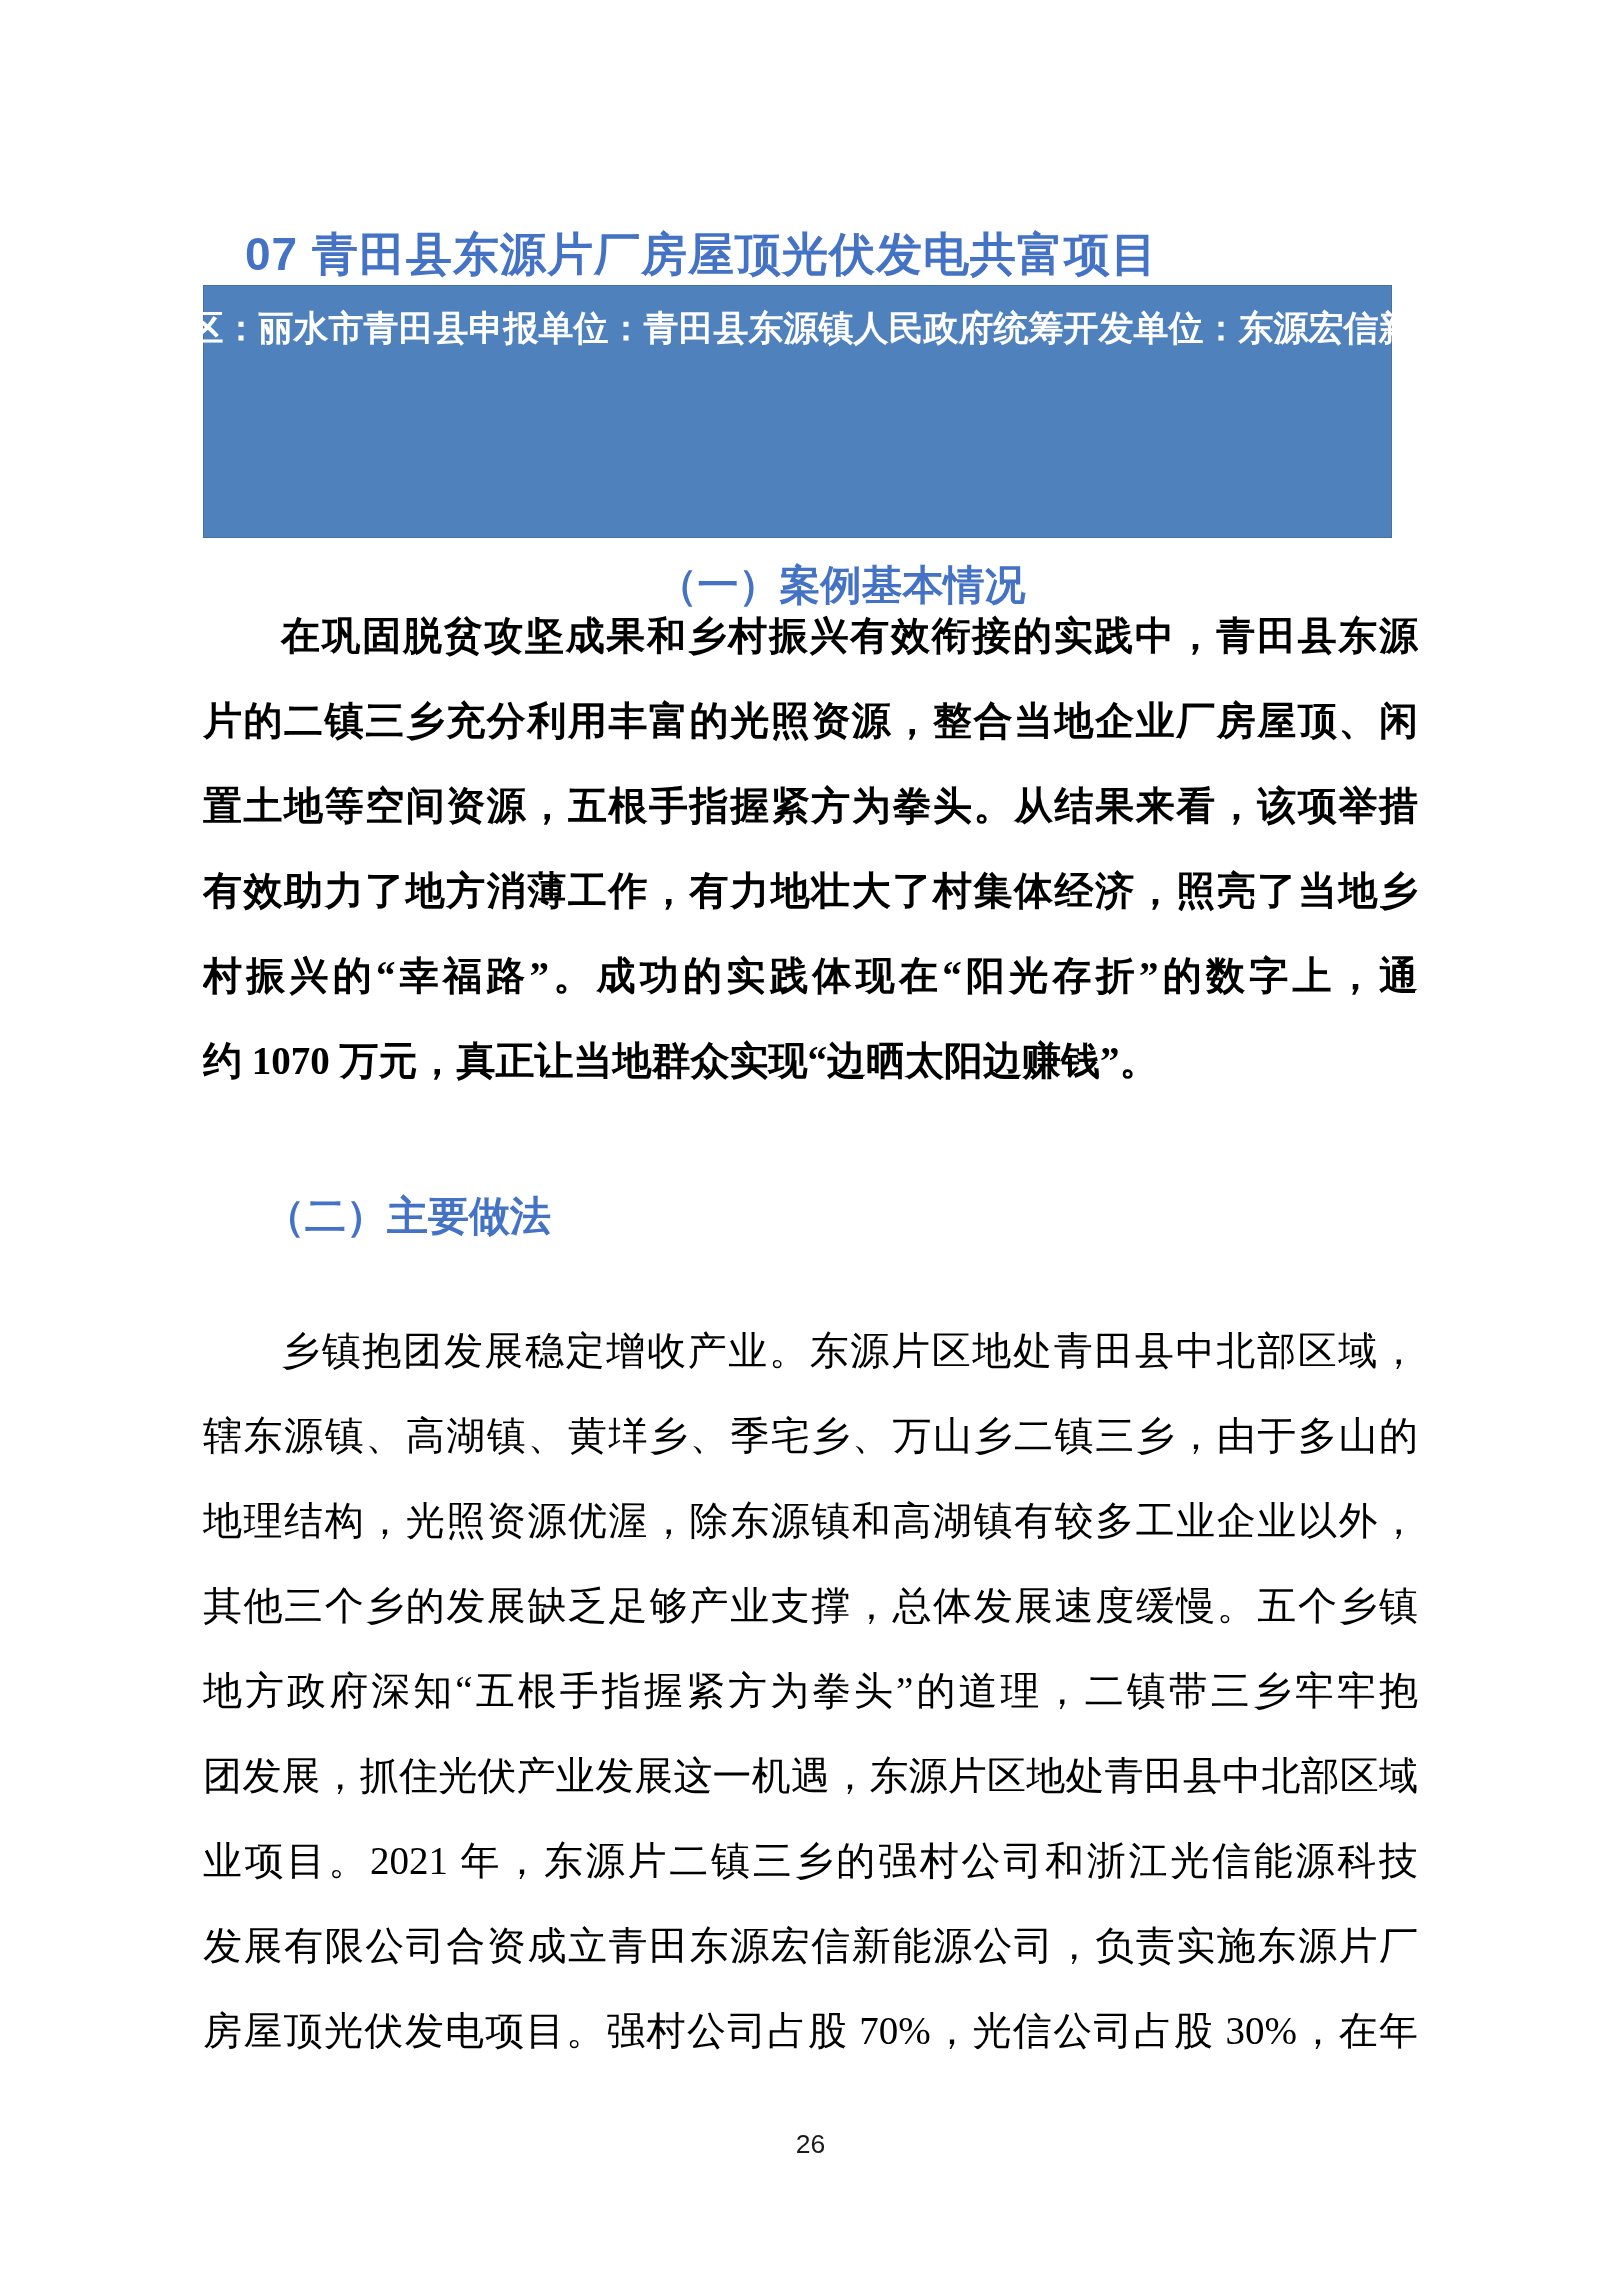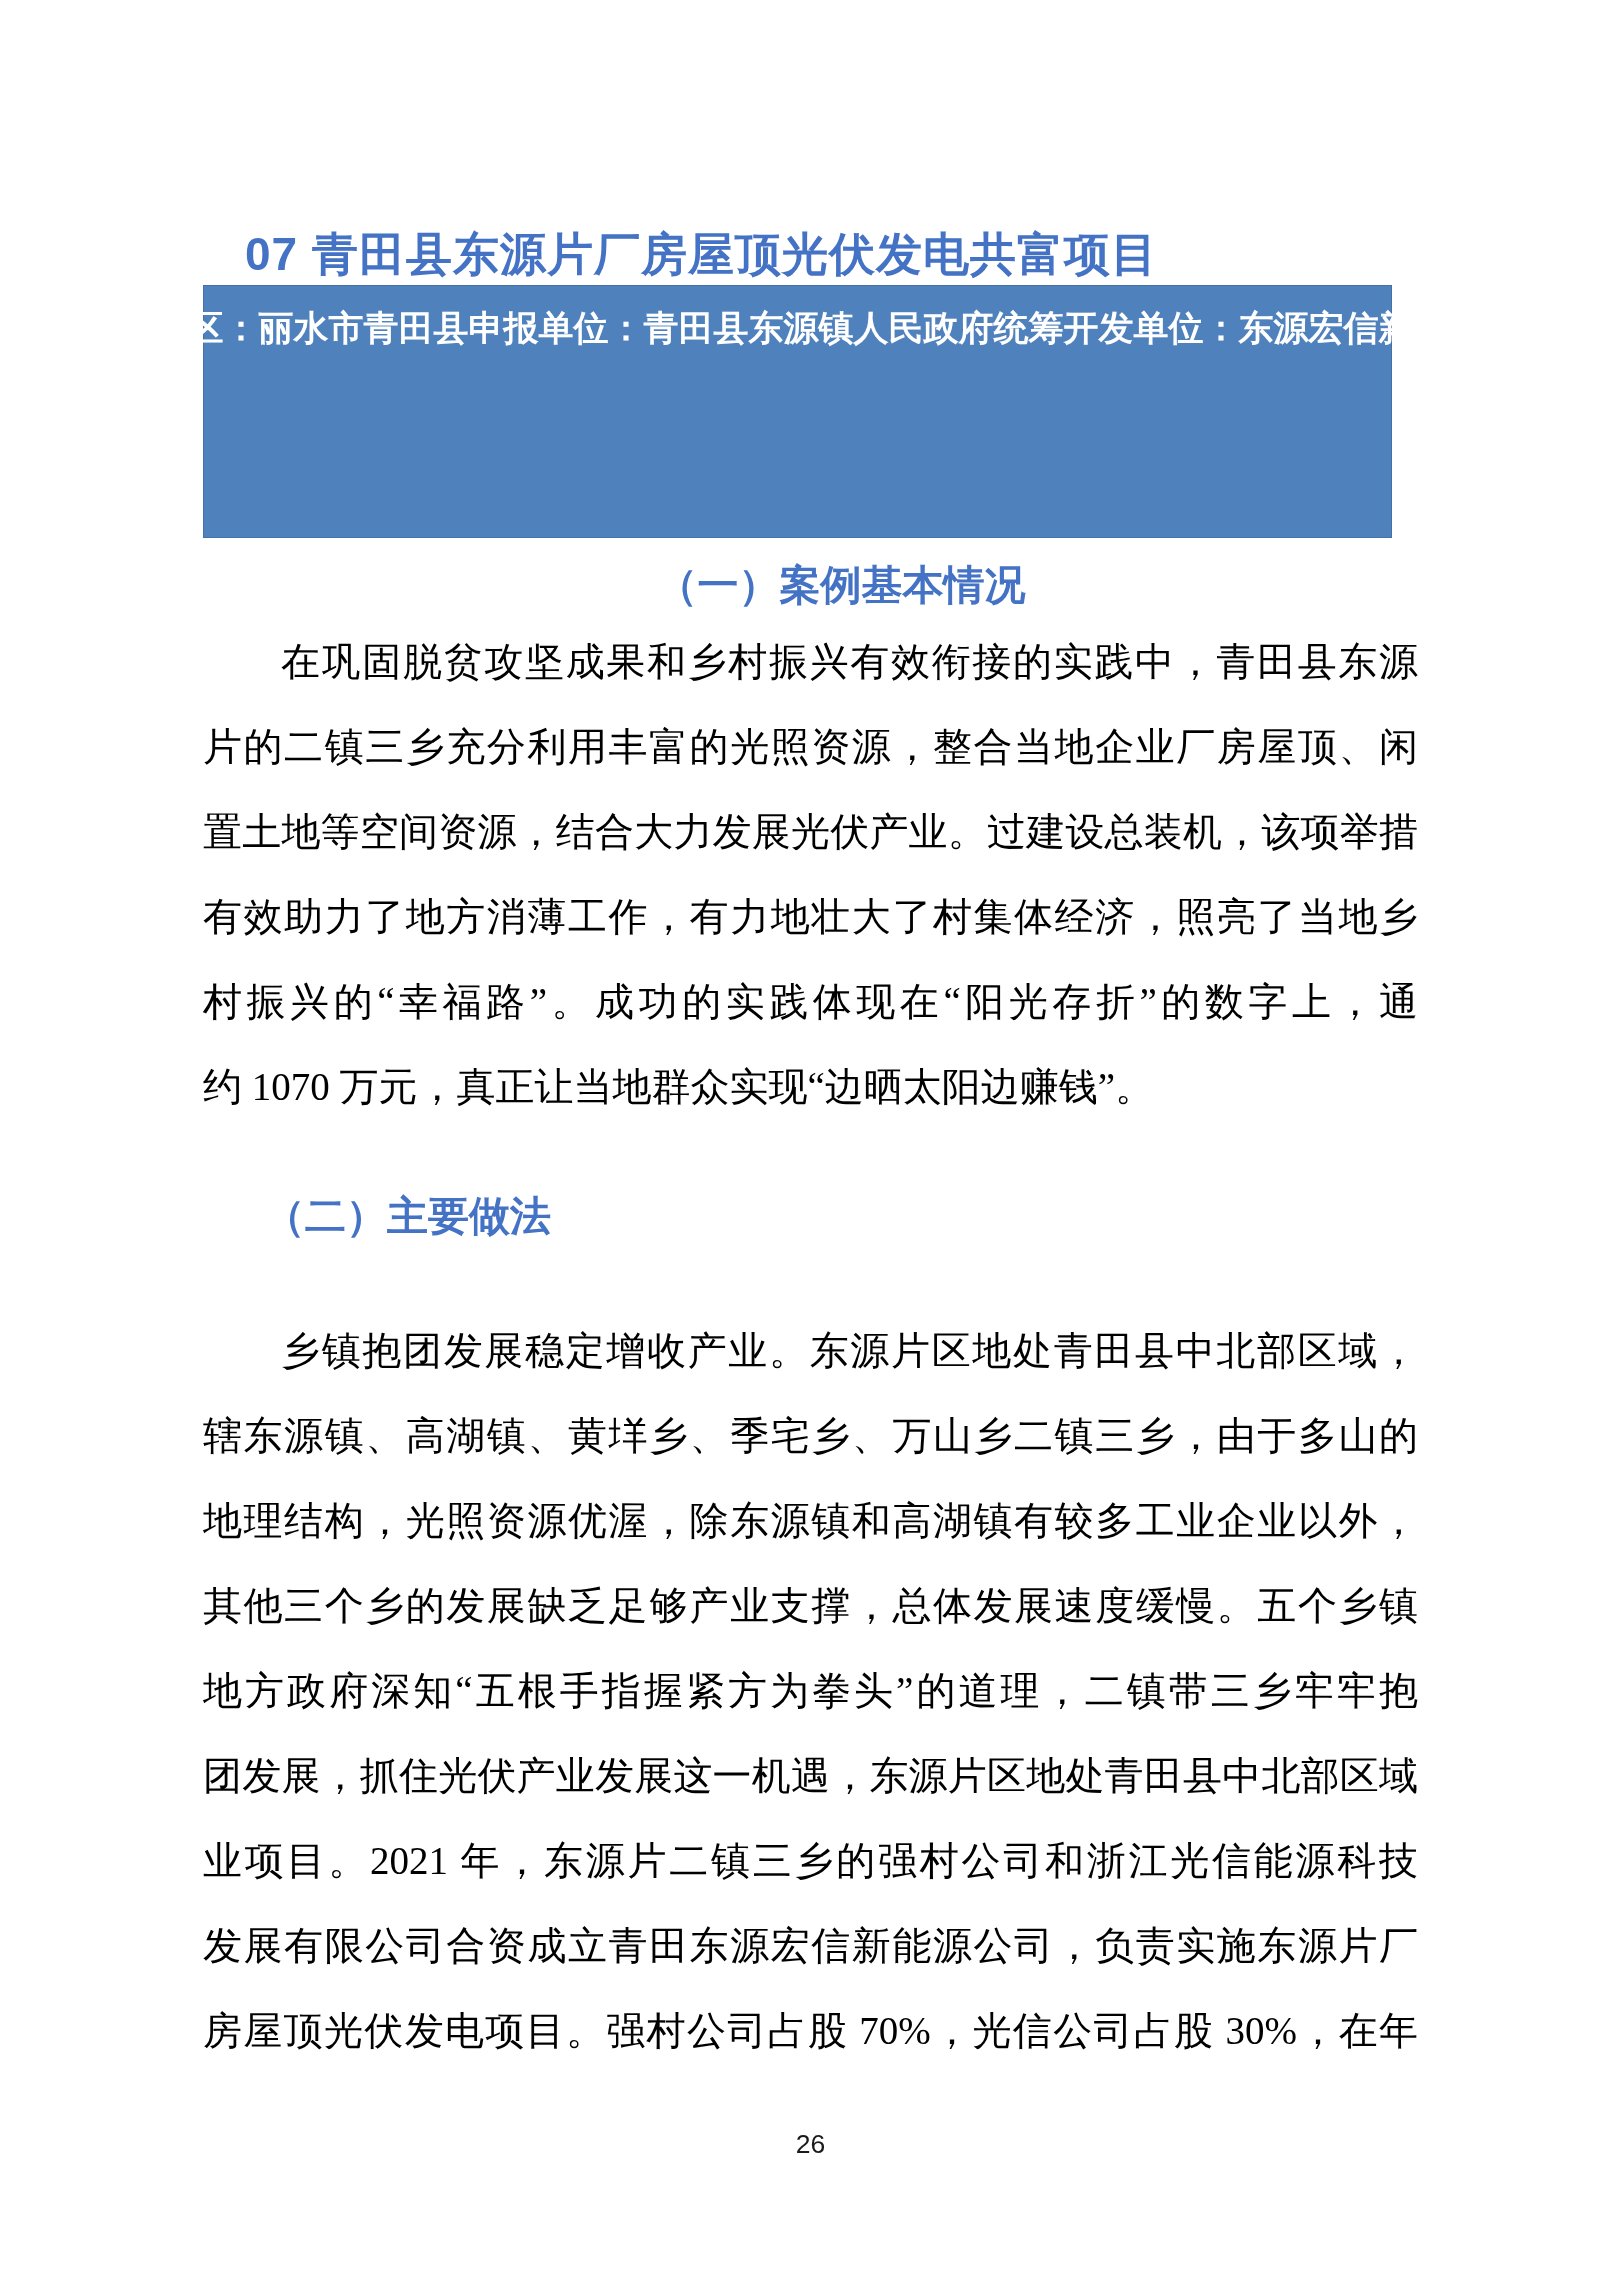--- a/index.html
+++ b/index.html
@@ -46,21 +46,21 @@
     white-space:nowrap;
   }
   #heading-1 { top:561px;text-align:center; }
   #heading-2 { top:1192px; }
   .paragraph {
     position:absolute;
     left:203px; width:1215px;
     font-family:"Liberation Serif", serif;
     font-size:39px; color:#000000;
   }
-  #para-1 { top:619px; }
+  #para-1 { top:593px;font-weight:bold; }
   #para-2 { top:1308px; }
   .textline {
     line-height:85px; height:85px;
     overflow:hidden;
     text-align:justify;
     text-align-last:justify;
     text-justify:inter-ideograph;
   }
   .textline.first { text-indent:78px; }
   .textline.plain-last { text-align-last:left; }
@@ -84,21 +84,21 @@
       <div class="info-line">所在地区：丽水市青田县</div>
       <div class="info-line">申报单位：青田县东源镇人民政府</div>
       <div class="info-line">统筹开发单位：东源宏信新能源公司</div>
     </div>
 
   <div class="section-heading" id="heading-1">（一）案例基本情况</div>
 
   <div class="paragraph" id="para-1">
       <div class="textline first">在巩固脱贫攻坚成果和乡村振兴有效衔接的实践中，青田县东源</div>
       <div class="textline">片的二镇三乡充分利用丰富的光照资源，整合当地企业厂房屋顶、闲</div>
-      <div class="textline">置土地等空间资源，结合大力发展光伏产业。过建设总装机，该项举措</div>
+      <div class="textline">置土地等空间资源，五根手指握紧方为拳头。从结果来看，该项举措</div>
       <div class="textline">有效助力了地方消薄工作，有力地壮大了村集体经济，照亮了当地乡</div>
       <div class="textline">村振兴的“幸福路”。成功的实践体现在“阳光存折”的数字上，通</div>
       <div class="textline plain-last">约 1070 万元，真正让当地群众实现“边晒太阳边赚钱”。</div>
     </div>
 
   <div class="section-heading" id="heading-2">（二）主要做法</div>
 
   <div class="paragraph" id="para-2">
       <div class="textline first">乡镇抱团发展稳定增收产业。东源片区地处青田县中北部区域，</div>
       <div class="textline">辖东源镇、高湖镇、黄垟乡、季宅乡、万山乡二镇三乡，由于多山的</div>

